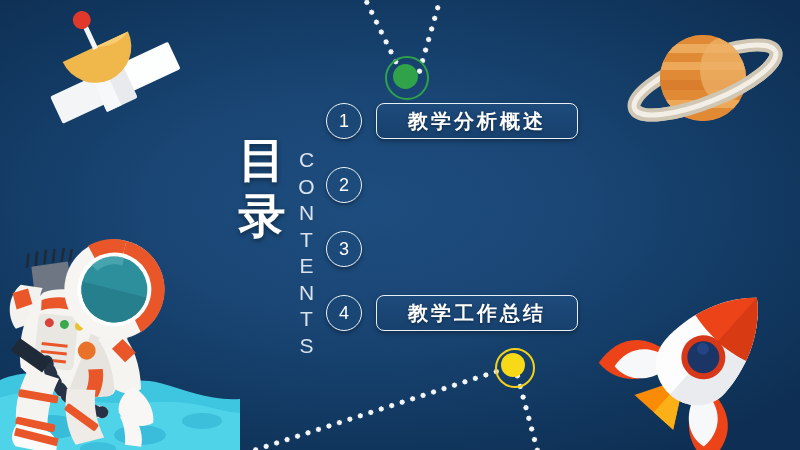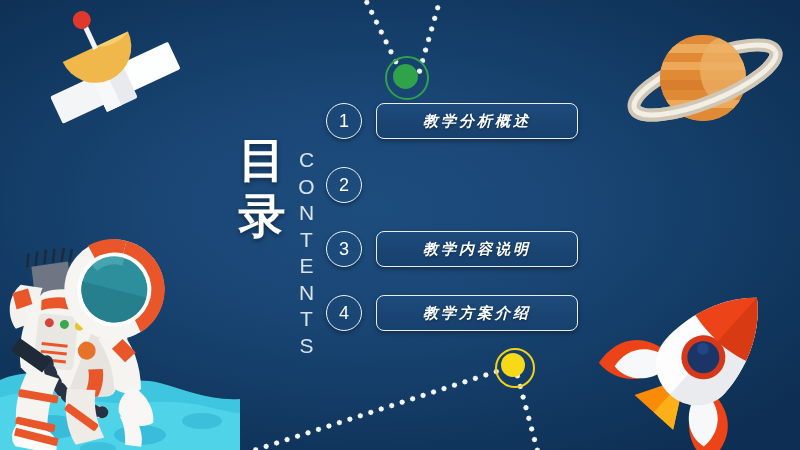--- a/index.html
+++ b/index.html
@@ -45,23 +45,22 @@
     font-family:"Liberation Sans",sans-serif;
   }
   .pill{
     margin-left:14px;flex:1 1 auto;height:34px;border:1.6px solid #e9eff7;border-radius:8px;
     background:linear-gradient(180deg,#1d4b7b 0%,#17406d 100%);
     display:flex;align-items:center;justify-content:center;
     box-shadow:0 2px 5px rgba(0,0,0,.35);
   }
   .pill-label{
     color:#ffffff;font-family:"DejaVu Serif","Liberation Serif",serif;
-    font-size:15px;letter-spacing:3px;font-weight:700;text-shadow:0 1px 3px rgba(0,0,0,.4);
+    font-size:20px;letter-spacing:3px;font-weight:700;text-shadow:0 1px 3px rgba(0,0,0,.4);
     white-space:nowrap;
-    font-style:italic;
   }
 
   
   #satellite{position:absolute;left:10px;top:8px;width:200px;height:150px;}
   
   #saturn{position:absolute;left:618px;top:18px;width:175px;height:125px;}
   
   #rocket{position:absolute;left:600px;top:272px;width:200px;height:178px;}
   
   #astronaut{position:absolute;left:-6px;top:228px;width:210px;height:222px;}
@@ -250,27 +249,24 @@
         <span class="pill-label">教学分析概述</span>
       </div>
     </div>
 
     <div class="row r2">
       <div class="num">2</div>
     </div>
 
     <div class="row r3">
       <div class="num">3</div>
-      <div class="pill">
-        <span class="pill-label">教学内容说明</span>
-      </div>
     </div>
 
     <div class="row r4">
       <div class="num">4</div>
       <div class="pill">
-        <span class="pill-label">教学方案介绍</span>
+        <span class="pill-label">教学工作总结</span>
       </div>
     </div>
 
   </div>
 
 </div>
 
 </body></html>

